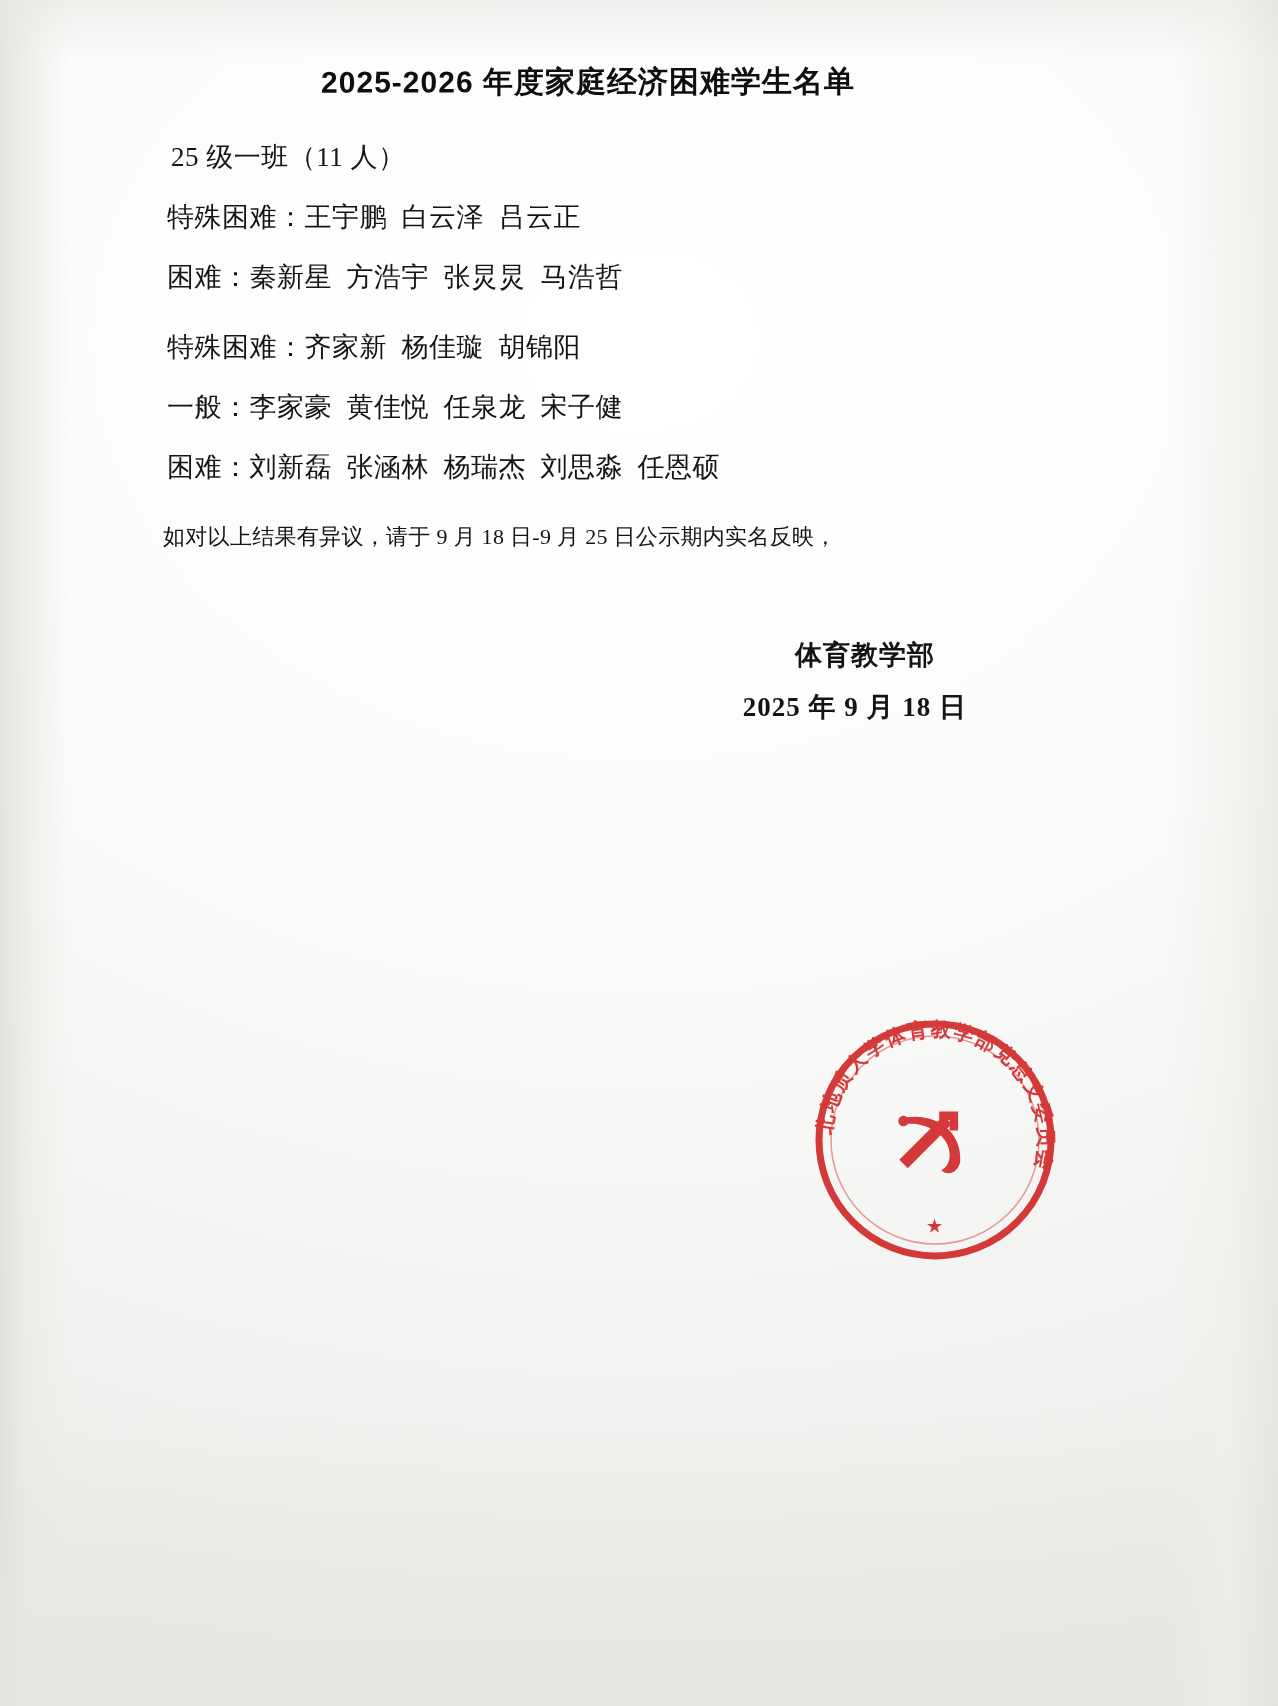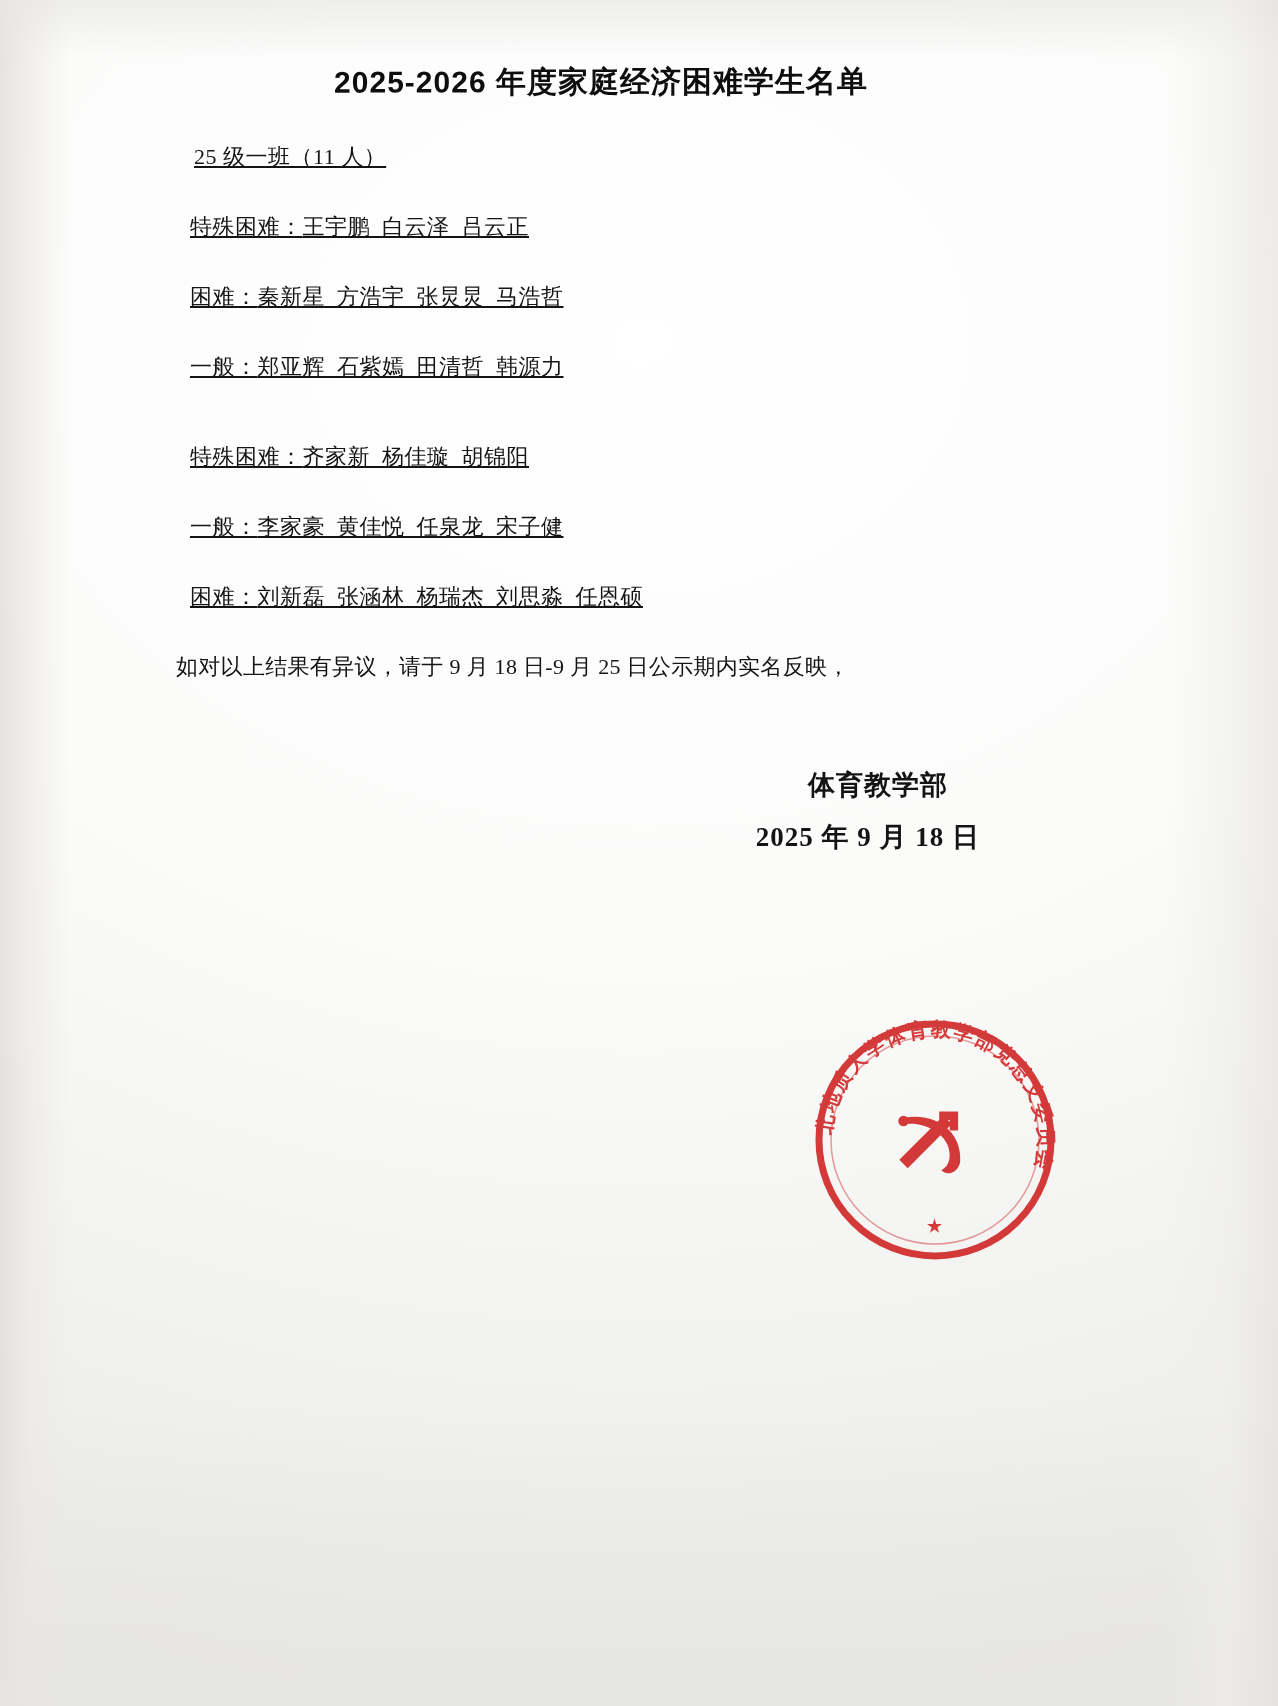--- a/index.html
+++ b/index.html
@@ -46,21 +46,21 @@
   .shade-top {
     position: absolute;
     left: 0; right: 0; top: 0; height: 60px;
     background: linear-gradient(180deg, #e8e7e4 0%, rgba(255,255,255,0) 100%);
     opacity: .7;
     pointer-events: none;
   }
 
   .content {
     position: absolute;
-    left: 176px;
+    left: 163px;
     top: 62px;
     width: 850px;
     color: #121212;
   }
 
   .doc-title {
     font-family: "Liberation Sans", sans-serif;
     font-weight: bold;
     font-size: 30px;
     letter-spacing: 1px;
@@ -74,27 +74,26 @@
     font-size: 27px;
     line-height: 56px;
     text-align: justify;
     text-justify: inter-ideograph;
     margin: 0;
     letter-spacing: 0.5px;
     color: #141414;
   }
 
   .line {
-    font-size: 22px;
+    font-size: 27px;
     line-height: 56px;
-    margin: 14px;
+    margin: 4px;
     letter-spacing: 0.5px;
     color: #141414;
     white-space: pre;
-    text-decoration: underline;
   }
   .line.class-head { padding-left: 4px; }
 
   .spacer-sm { height: 6px; }
 
   .tail {
     font-size: 22px;
     line-height: 56px;
     margin: 14px 0 0 0;
     letter-spacing: 0.3px;
@@ -153,21 +152,20 @@
 
   <div class="content">
 
     <h1 class="doc-title">2025-2026 年度家庭经济困难学生名单</h1>
 
 
     <div>
       <div class="line class-head">25 级一班（11 人）</div>
       <div class="line"><span>特殊困难：</span><span>王宇鹏  白云泽  吕云正</span></div>
       <div class="line"><span>困难：</span><span>秦新星  方浩宇  张炅炅  马浩哲</span></div>
-      <div class="line"><span>一般：</span><span>郑亚辉  石紫嫣  田清哲  韩源力</span></div>
     </div>
 
     <div class="spacer-sm"></div>
 
     <div>
       <div class="line"><span>特殊困难：</span><span>齐家新  杨佳璇  胡锦阳</span></div>
       <div class="line"><span>一般：</span><span>李家豪  黄佳悦  任泉龙  宋子健</span></div>
       <div class="line"><span>困难：</span><span>刘新磊  张涵林  杨瑞杰  刘思淼  任恩硕</span></div>
     </div>
 

